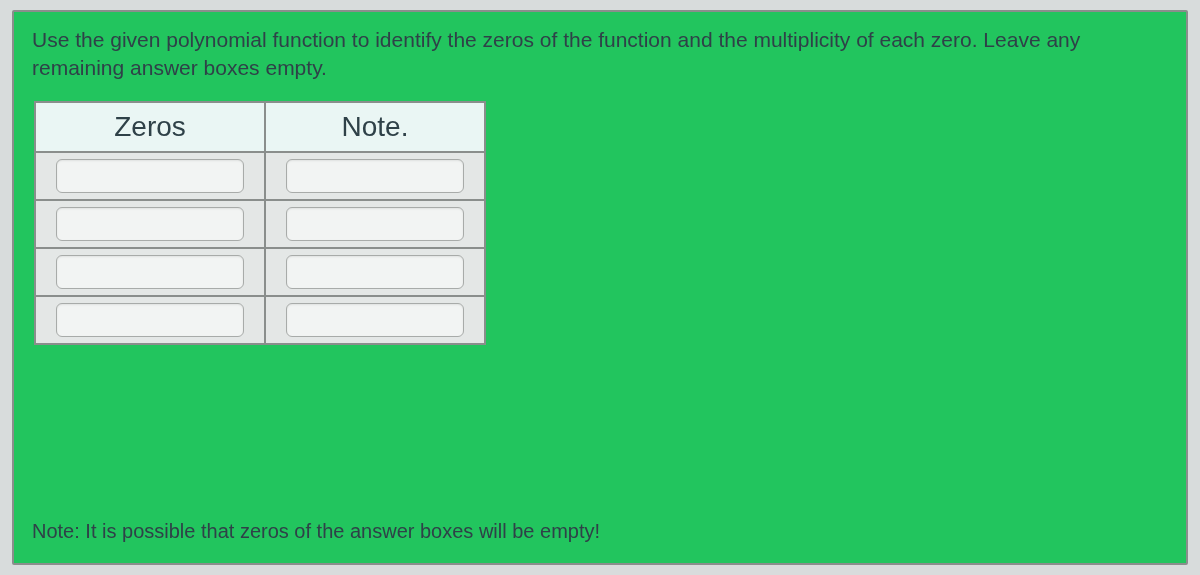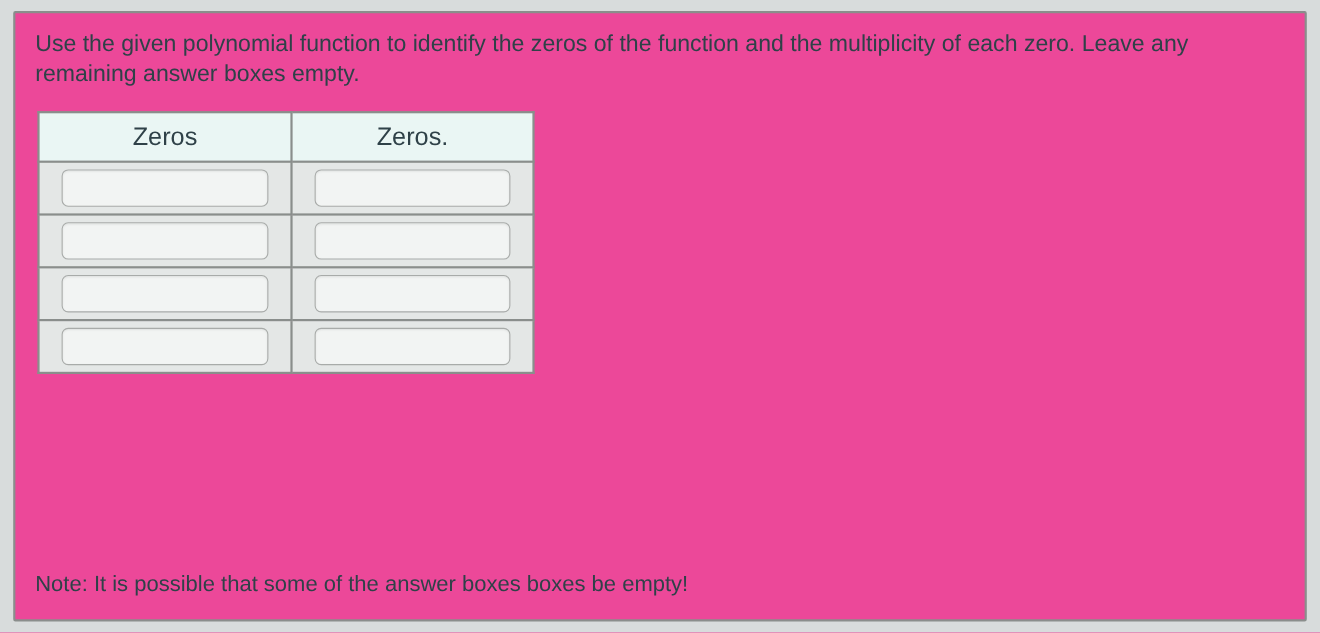--- a/index.html
+++ b/index.html
@@ -13,21 +13,21 @@
     overflow: hidden;
   }
   .outer {
     width: 1200px;
     height: 575px;
     padding: 10px 12px;
   }
   .panel {
     width: 100%;
     height: 100%;
-    background: #ec4899;
+    background: #22c55e;
     border: 2px solid #8a8e8c;
     border-radius: 2px;
     padding: 14px 18px 4px 18px;
     position: relative;
   }
   .instructions {
     color: #2f4148;
     font-size: 21px;
     line-height: 1.35;
     margin-bottom: 18px;
@@ -43,21 +43,21 @@
   .equation .fn { font-style: italic; }
   .equation sup { font-size: 14px; vertical-align: super; font-style: normal; }
   .answer-table {
     border-collapse: collapse;
     margin-left: 2px;
     margin-bottom: 40px;
   }
   .answer-table th {
     font-weight: normal;
     color: #2f4148;
-    font-size: 23px;
+    font-size: 28px;
     padding: 8px 6px;
     border: 2px solid #8a8e8c;
     background: #eaf6f4;
     text-align: center;
   }
   .answer-table td {
     border: 2px solid #8a8e8c;
     padding: 6px 10px;
     text-align: center;
     background: #e4e7e6;
@@ -89,21 +89,21 @@
 <div class="outer">
   <div class="panel">
 
     <div class="instructions">Use the given polynomial function to identify the zeros of the function and the multiplicity of each zero. Leave any remaining answer boxes empty.</div>
 
 
     <table class="answer-table">
       <thead>
         <tr>
           <th class="col-zeros">Zeros</th>
-          <th class="col-mult">Zeros.</th>
+          <th class="col-mult">Note.</th>
         </tr>
       </thead>
       <tbody>
         <tr>
           <td><input class="answer-input" type="text" value="" style=""></td>
           <td><input class="answer-input" type="text" value="" style=""></td>
         </tr>
         <tr>
           <td><input class="answer-input" type="text" value="" style=""></td>
           <td><input class="answer-input" type="text" value="" style=""></td>
@@ -112,16 +112,16 @@
           <td><input class="answer-input" type="text" value="" style=""></td>
           <td><input class="answer-input" type="text" value="" style=""></td>
         </tr>
         <tr>
           <td><input class="answer-input" type="text" value="" style=""></td>
           <td><input class="answer-input" type="text" value="" style=""></td>
         </tr>
       </tbody>
     </table>
 
-    <div class="note">Note: It is possible that some of the answer boxes boxes be empty!</div>
+    <div class="note">Note: It is possible that zeros of the answer boxes will be empty!</div>
 
   </div>
 </div>
 
 </body></html>

